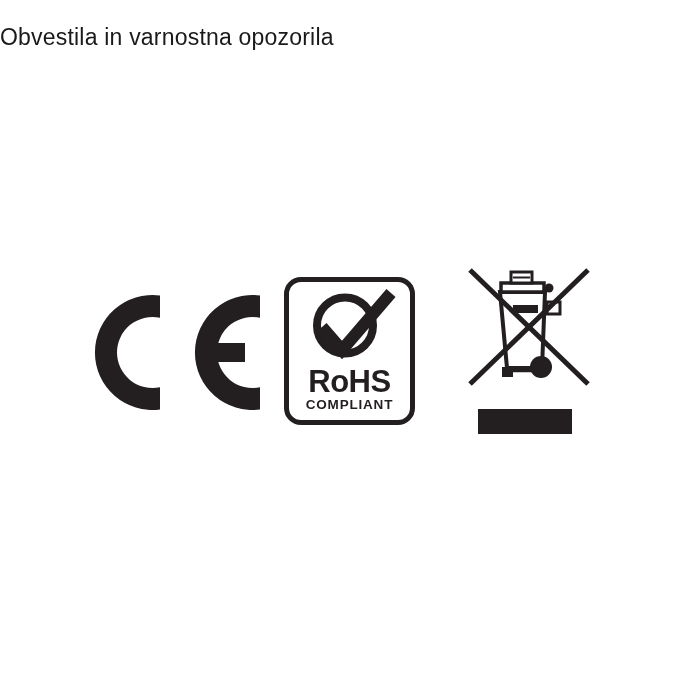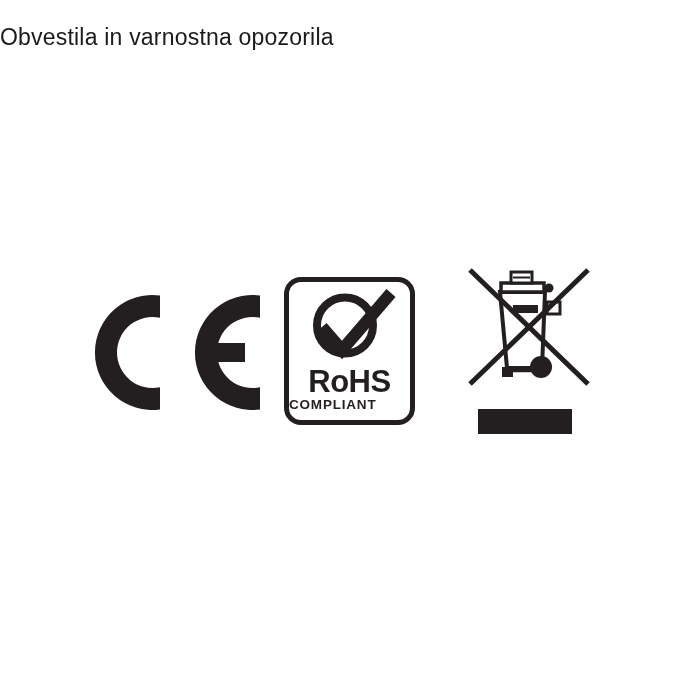--- a/index.html
+++ b/index.html
@@ -65,20 +65,21 @@
     line-height: 1.0;
     font-weight: 700;
     letter-spacing: -0.5px;
     color: var(--ink, #231f20);
   }
   .rohs-sublabel {
     position: absolute;
     top: 116px;
     left: 0;
     width: 100%;
+    text-align: center;
     font-size: 13.5px;
     line-height: 1.0;
     font-weight: 700;
     letter-spacing: 0.8px;
     color: var(--ink, #231f20);
   }
   .weee-mark {
     position: absolute;
     left: 455px;
     top: 255px;

